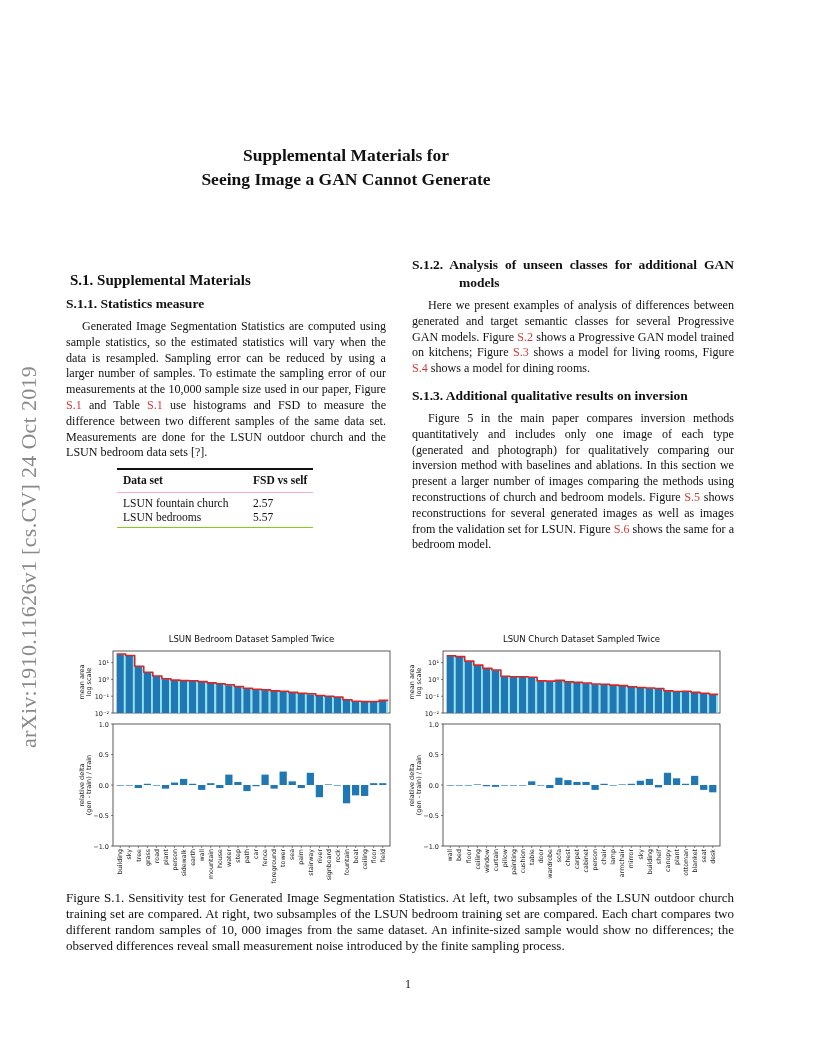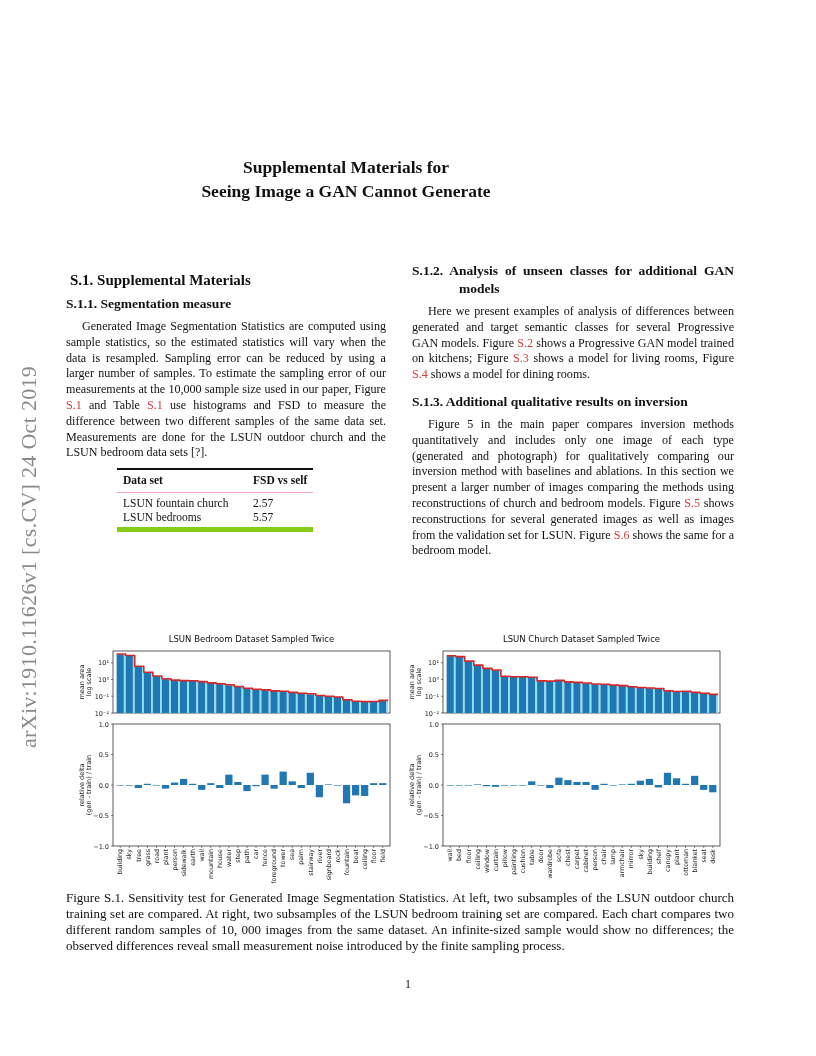--- a/index.html
+++ b/index.html
@@ -1,55 +1,55 @@
 <!DOCTYPE html>
 <html><head>
 <meta charset="utf-8">
 <style>
   html, body { margin:0; padding:0; background:#fff; }
   body { width:816px; height:1056px; position:relative; overflow:hidden;
          font-family:"Liberation Serif", "DejaVu Serif", serif; color:#111; }
-  .title { position:absolute; left:0; width:692px; top:155px; text-align:center;
+  .title { position:absolute; left:0; width:692px; top:143px; text-align:center;
            font-weight:bold; font-size:17.5px; line-height:24px; }
   .arxiv { position:absolute; left:16px; top:748px; transform-origin:0 0; transform:rotate(-90deg);
            font-size:22px; color:#8a8a8a; letter-spacing:0.3px; white-space:nowrap; }
   .col { position:absolute; font-size:12.1px; line-height:15.8px; text-align:justify; }
   .col-left { left:66px; top:270px; width:320px; }
-  .col-right { left:412px; top:262px; width:322px; }
+  .col-right { left:412px; top:256px; width:322px; }
   h1.sec { font-size:15px; margin:0 0 5px 4px; line-height:20px; }
   h2.sub { font-size:13.5px; margin:0 0 6px 0; line-height:18px; }
   h2.sub.hang { padding-left:47px; text-indent:-47px; }
   p { margin:0 0 7px 0; text-indent:16px; }
   .ref { color:#d13b3b; }
   .tcap { font-size:10.2px; line-height:13px; margin:12px 0 2px 0; text-indent:0; white-space:nowrap; }
   table.tbl { border-collapse:collapse; margin-left:51px; font-size:11.5px; }
   table.tbl th { font-weight:bold; text-align:left; padding:3px 6px; border-top:2.5px double #111; border-bottom:1px solid #f9a8d4; }
   table.tbl td { padding:0 6px; line-height:14px; }
-  table.tbl tr.last td { border-bottom:5px solid #84cc16; padding-bottom:3px; }
+  table.tbl tr.last td { border-bottom:1px solid #84cc16; padding-bottom:3px; }
   table.tbl tr.first td { padding-top:3px; }
   table.tbl td.num, table.tbl th.num { }
   .fig { position:absolute; left:60px; top:628px; width:700px; height:260px; }
   .fig svg { position:absolute; left:0; top:0; }
   .caption { position:absolute; left:66px; top:890px; width:668px; font-size:13px; line-height:16px; text-align:justify; }
   .pagenum { position:absolute; left:0; width:816px; top:977px; text-align:center; font-size:12px; }
   svg text { font-family:"DejaVu Sans", "Liberation Sans", sans-serif; }
 </style>
 </head>
 <body>
 
 <div class="title">
   <div>Supplemental Materials for</div>
   <div>Seeing Image a GAN Cannot Generate</div>
 </div>
 
 <div class="arxiv">arXiv:1910.11626v1  [cs.CV]  24 Oct 2019</div>
 
 <div class="col col-left">
   <h1 class="sec">S.1. Supplemental Materials</h1>
-  <h2 class="sub">S.1.1. Segmentation measure</h2>
+  <h2 class="sub">S.1.1. Statistics measure</h2>
   <p><span>Generated Image Segmentation Statistics are computed using sample statistics, so the estimated statistics will vary when the data is resampled. Sampling error can be reduced by using a larger number of samples. To estimate the sampling error of our measurements at the 10,000 sample size used in our paper, Figure </span><span class="ref">S.1</span><span> and Table </span><span class="ref">S.1</span><span> use histograms and FSD to measure the difference between two different samples of the same data set. Measurements are done for the LSUN outdoor church and the LSUN bedroom data sets [?].</span></p>
   <table class="tbl">
     <tbody>
         <tr>
       <th style="width:118px">Data set</th>
       <th class="num">FSD vs self</th>
     </tr>
     <tr class="first">
       <td>LSUN fountain church</td>
       <td class="num">2.57</td>

